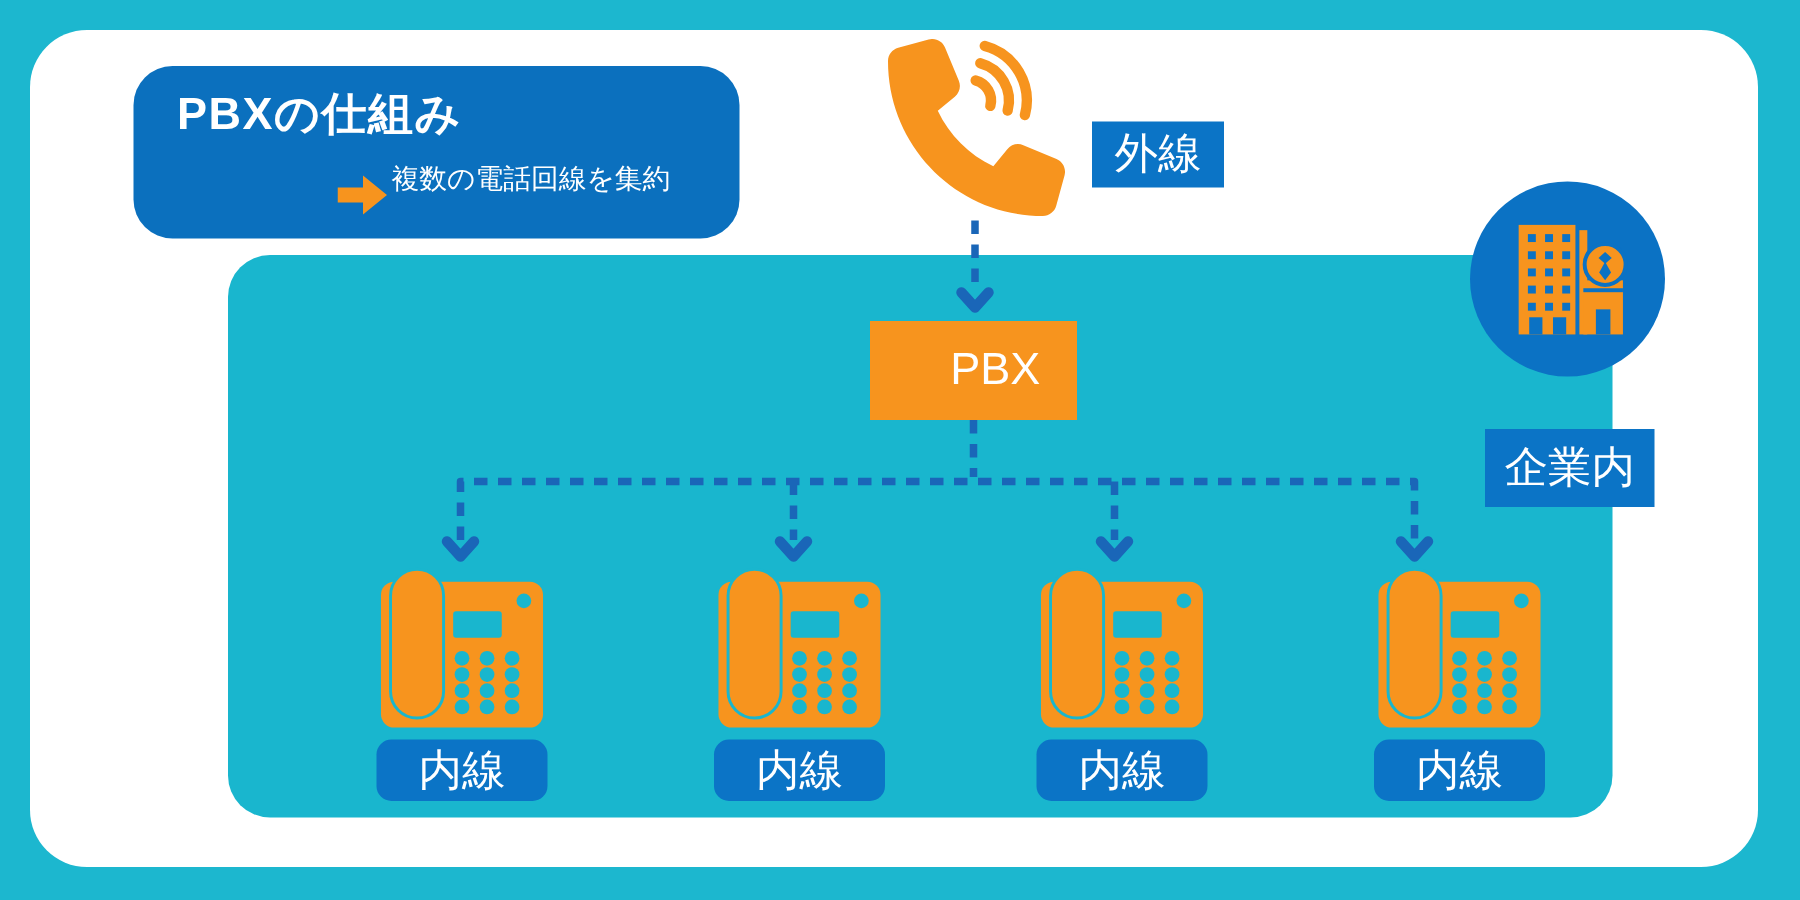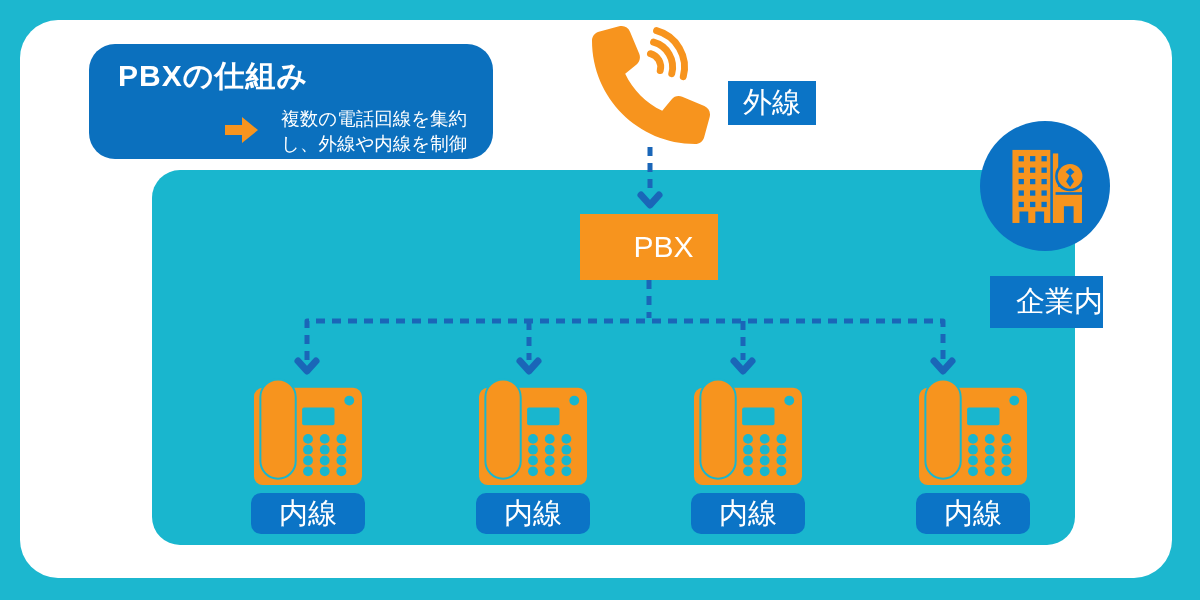--- a/index.html
+++ b/index.html
@@ -22,29 +22,29 @@
   .white-panel{position:absolute;left:20px;top:20px;width:1152px;height:558px;
     background:var(--panel-white);border-radius:38px;}
 
   .network-panel{position:absolute;left:152px;top:170px;width:923px;height:375px;
     background:var(--network-teal);border-radius:28px;}
 
   
   .title-card{position:absolute;left:89px;top:44px;width:404px;height:115px;
     background:var(--title-blue);border-radius:26px;color:var(--text-white);text-align:center;}
   .title-card h1{position:absolute;left:29px;top:12px;font-size:30px;font-weight:700;letter-spacing:1px;}
-  .title-desc{position:absolute;left:136px;top:62px;display:flex;align-items:flex-start;gap:22px;}
+  .title-desc{position:absolute;left:136px;top:62px;display:flex;align-items:flex-start;gap:2px;}
   .title-arrow{margin-top:10px;flex:0 0 auto;}
   .title-lines{font-size:18.5px;line-height:25px;white-space:nowrap;}
 
   
   .tag{position:absolute;background:var(--primary-blue);color:var(--text-white);
     display:flex;align-items:center;justify-content:center;font-size:29px;}
   .tag-gaisen{left:728px;top:81px;width:88px;height:44px;}
-  .tag-kigyonai{left:990px;top:276px;width:113px;height:52px;z-index:6;justify-content:flex-end;}
+  .tag-kigyonai{left:990px;top:286px;width:113px;height:52px;z-index:6;}
   .tag-ext{top:493px;width:114px;height:41px;z-index:4;border-radius:10px;}
   .tag-ext.p1{left:251px;} .tag-ext.p2{left:476px;} .tag-ext.p3{left:691px;} .tag-ext.p4{left:916px;}
 
   
   .pbx-box{position:absolute;left:580px;top:214px;width:138px;height:66px;
     background:var(--accent-orange);color:var(--text-white);display:flex;
     align-items:center;justify-content:center;font-size:30px;z-index:4;padding-left:29px;}
 
   
   .handset-wrap{position:absolute;left:592px;top:26px;width:118px;height:118px;z-index:3;}
@@ -73,21 +73,20 @@
   <div class="network-panel"></div>
 
   <div class="title-card">
     <h1>PBXの仕組み</h1>
     <div class="title-desc">
       <svg class="title-arrow" width="34" height="28" viewBox="0 0 34 28">
         <polygon class="o" points="0,9 17,9 17,1 33,14 17,27 17,19 0,19"></polygon>
       </svg>
       <div class="title-lines">
         <div>複数の電話回線を集約</div>
-        <div>し、外線や内線を制御</div>
       </div>
     </div>
   </div>
 
   <div class="handset-wrap">
     <svg width="118" height="118" viewBox="0 0 512 512">
       <path class="o" d="M164.9 24.6c-7.7-18.6-28-28.5-47.4-23.2l-88 24C12.1 30.2 0 46 0 64C0 311.4 200.6 512 448 512c18 0 33.8-12.1 38.6-29.5l24-88c5.3-19.4-4.6-39.7-23.2-47.4l-96-40c-16.3-6.8-35.2-2.1-46.3 11.6L304.7 368C234.3 334.7 177.3 277.7 144 207.3L193.3 167c13.7-11.2 18.4-30 11.6-46.3l-40-96z"></path>
       <path class="orange-stroke" d="M253.5 120 A60 60 0 0 1 296 193.5"></path>
       <path class="orange-stroke" d="M267 70 A112 112 0 0 1 346 207"></path>
       <path class="orange-stroke" d="M280 20 A164 164 0 0 1 396 220"></path>

